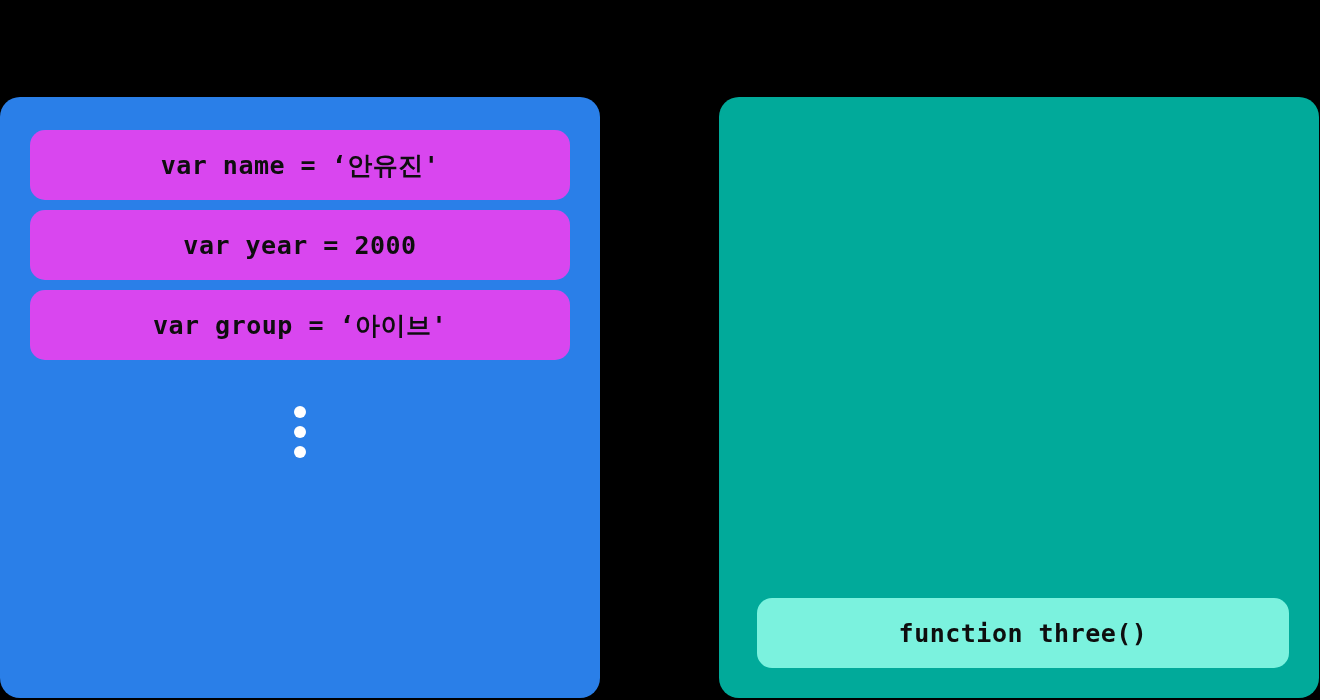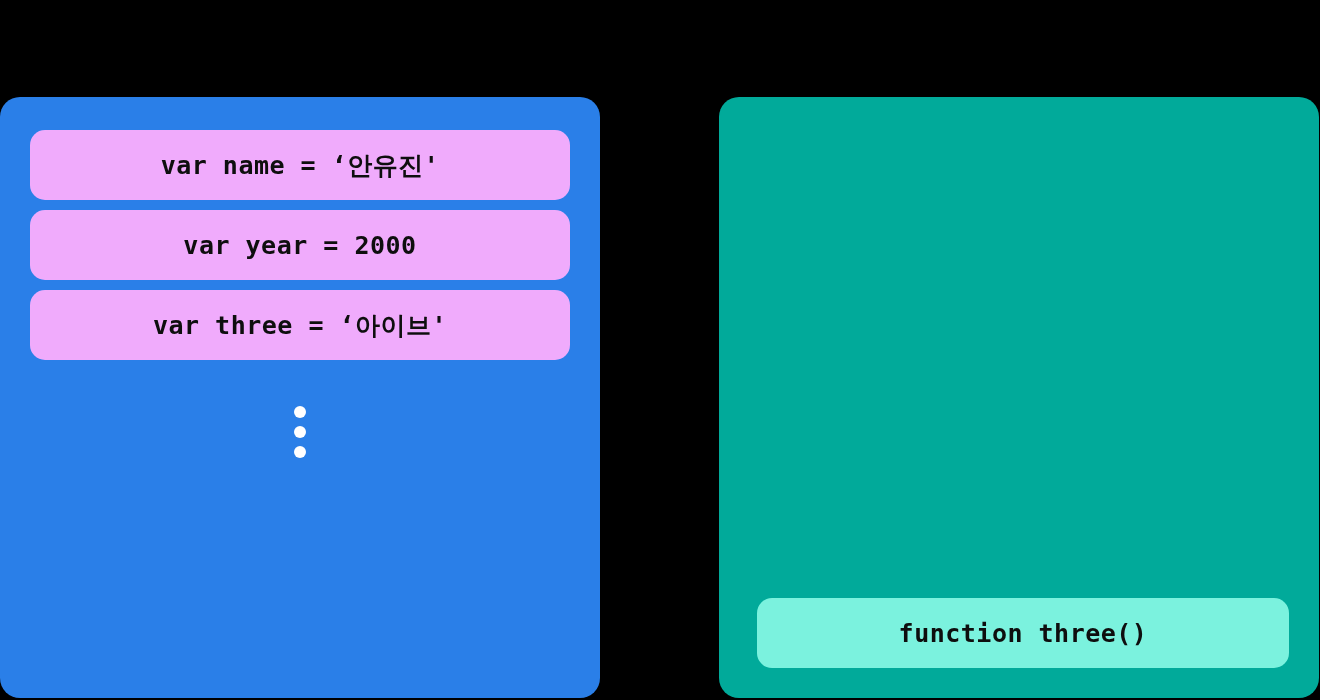--- a/index.html
+++ b/index.html
@@ -45,21 +45,21 @@
     border-radius: 15px;
     display: flex;
     align-items: center;
     justify-content: center;
     font-size: 25px;
     font-weight: bold;
     color: #0e0e0e;
     letter-spacing: 0.5px;
     white-space: pre;
   }
-  .row-variable { background: #f0abfc; }
+  .row-variable { background: #d946ef; }
   .row-function { background: #7BF2DE; }
   .ellipsis {
     margin-top: 36px;
     display: flex;
     flex-direction: column;
     align-items: center;
     gap: 8px;
   }
   .dot {
     width: 12px;
@@ -72,21 +72,21 @@
 <body>
 
 <div class="panel panel-variables">
   <div class="row row-variable">
     <span>var name = ‘안유진'</span>
   </div>
   <div class="row row-variable">
     <span>var year = 2000</span>
   </div>
   <div class="row row-variable">
-    <span>var three = ‘아이브'</span>
+    <span>var group = ‘아이브'</span>
   </div>
   <div class="ellipsis">
     <span class="dot"></span>
     <span class="dot"></span>
     <span class="dot"></span>
   </div>
 </div>
 
 <div class="panel panel-callstack">
   <div class="row row-function">

